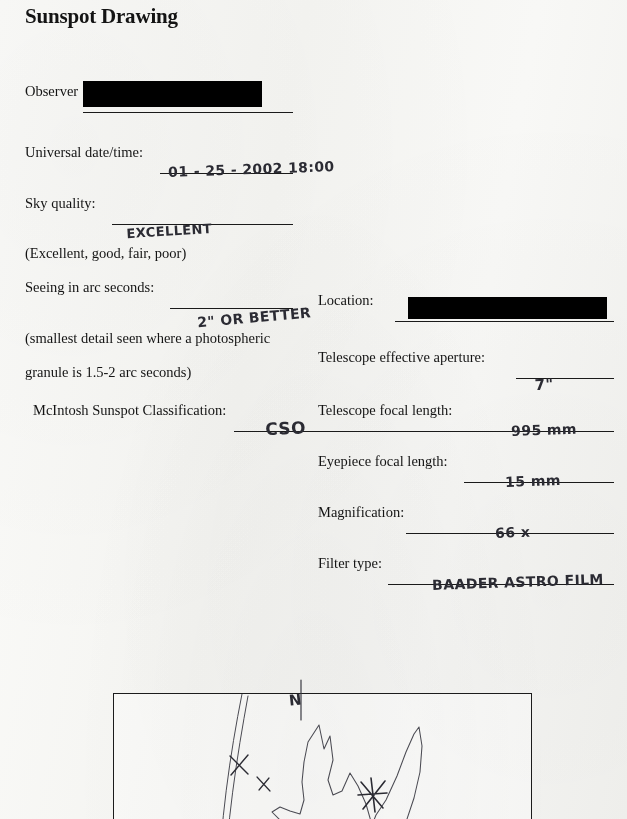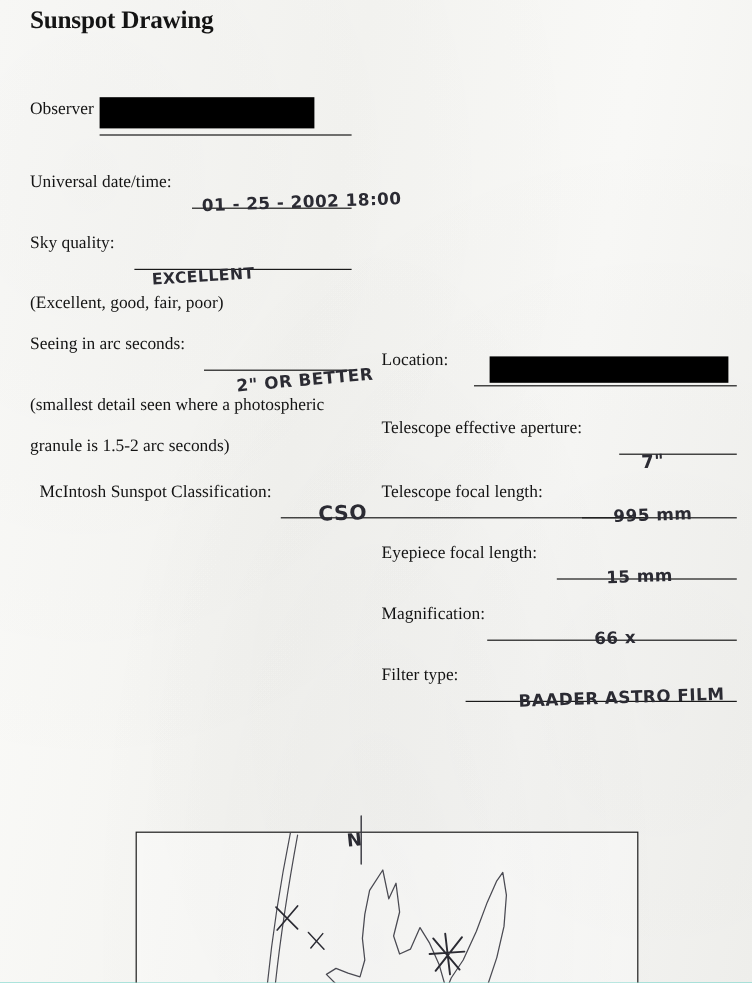--- a/index.html
+++ b/index.html
@@ -4,21 +4,21 @@
 <style>
   html, body {
     margin: 0;
     padding: 0;
     background: #ffffff;
   }
   #page {
     position: relative;
     width: 627px;
     height: 819px;
-    background: #14b8a6;
+    background: #fca5a5;
     overflow: hidden;
     font-family: "Liberation Serif", serif;
     color: #141414;
   }
   
   #paper-grain {
     position: absolute;
     inset: 0;
     background:
       radial-gradient(ellipse at 12% 18%, rgba(0,0,0,0.025), rgba(0,0,0,0) 55%),

